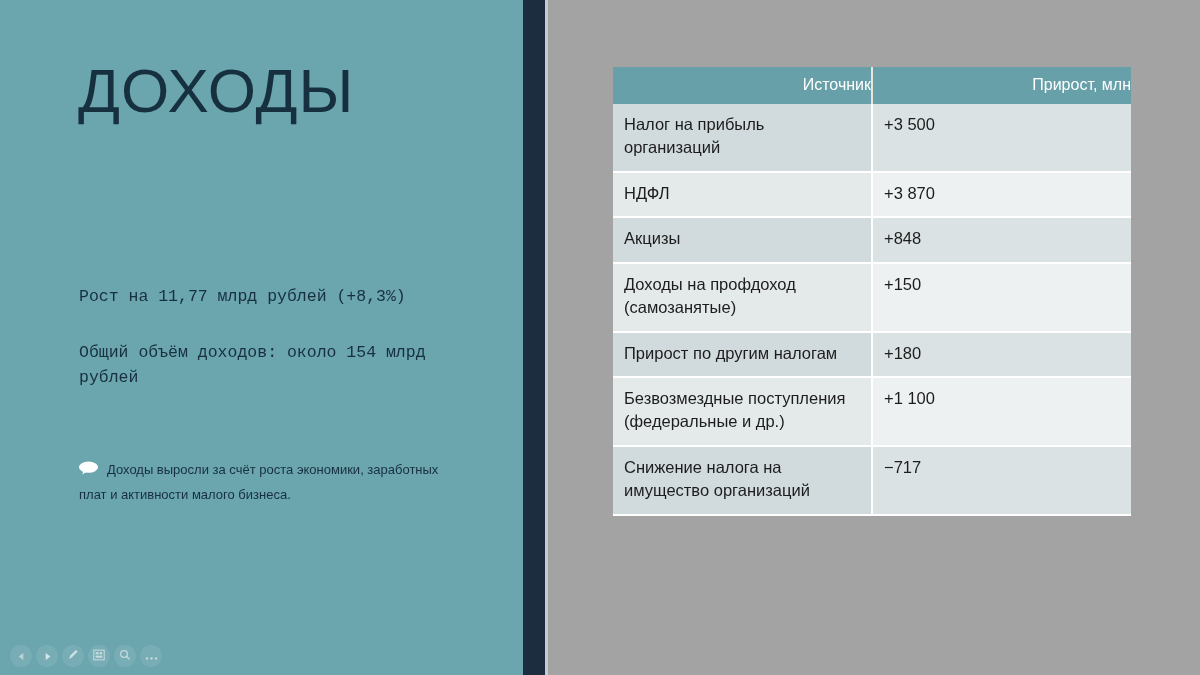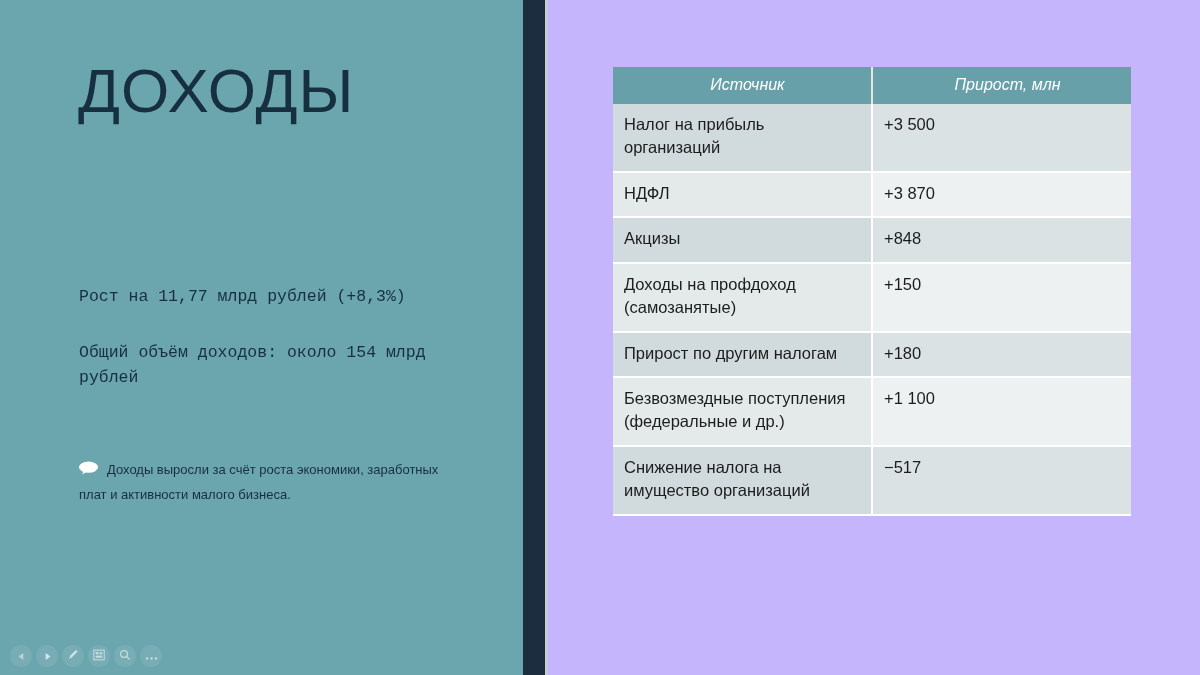--- a/index.html
+++ b/index.html
@@ -10,21 +10,21 @@
   body {
     width: 1200px;
     height: 675px;
     overflow: hidden;
     font-family: "Liberation Sans", sans-serif;
   }
   .slide {
     position: relative;
     width: 1200px;
     height: 675px;
-    background: #c4b5fd;
+    background: #a3a3a3;
     overflow: hidden;
   }
 
   
   .left-panel {
     position: absolute;
     left: 0;
     top: 0;
     width: 523px;
     height: 675px;
@@ -119,25 +119,24 @@
     table-layout: fixed;
   }
   table.data-table col.c1 { width: 259px; }
   table.data-table col.c2 { width: 259px; }
 
   table.data-table th {
     background: #67a0a9;
     color: #ffffff;
     font-size: 16px;
     font-weight: 400;
-    text-align: center;
+    text-align: right;
     padding: 9px 0 10px 11px;
     border-right: 2px solid #ebe6dc;
     vertical-align: middle;
-    font-style: italic;
   }
   table.data-table th:last-child { border-right: none; }
 
   table.data-table td {
     font-size: 16.5px;
     color: #1d1d1d;
     padding: 9px 10px 11px 11px;
     vertical-align: top;
     line-height: 1.42;
     border-right: 2px solid #ffffff;
@@ -258,19 +257,19 @@
         <tr class="band-dark">
           <td>Прирост по другим налогам</td>
           <td>+180</td>
         </tr>
         <tr class="band-light">
           <td>Безвозмездные поступления (федеральные и др.)</td>
           <td>+1 100</td>
         </tr>
         <tr class="band-dark">
           <td>Снижение налога на имущество организаций</td>
-          <td>−517</td>
+          <td>−717</td>
         </tr>
       </tbody>
     </table>
   </div>
 
 </div>
 
 </body></html>

